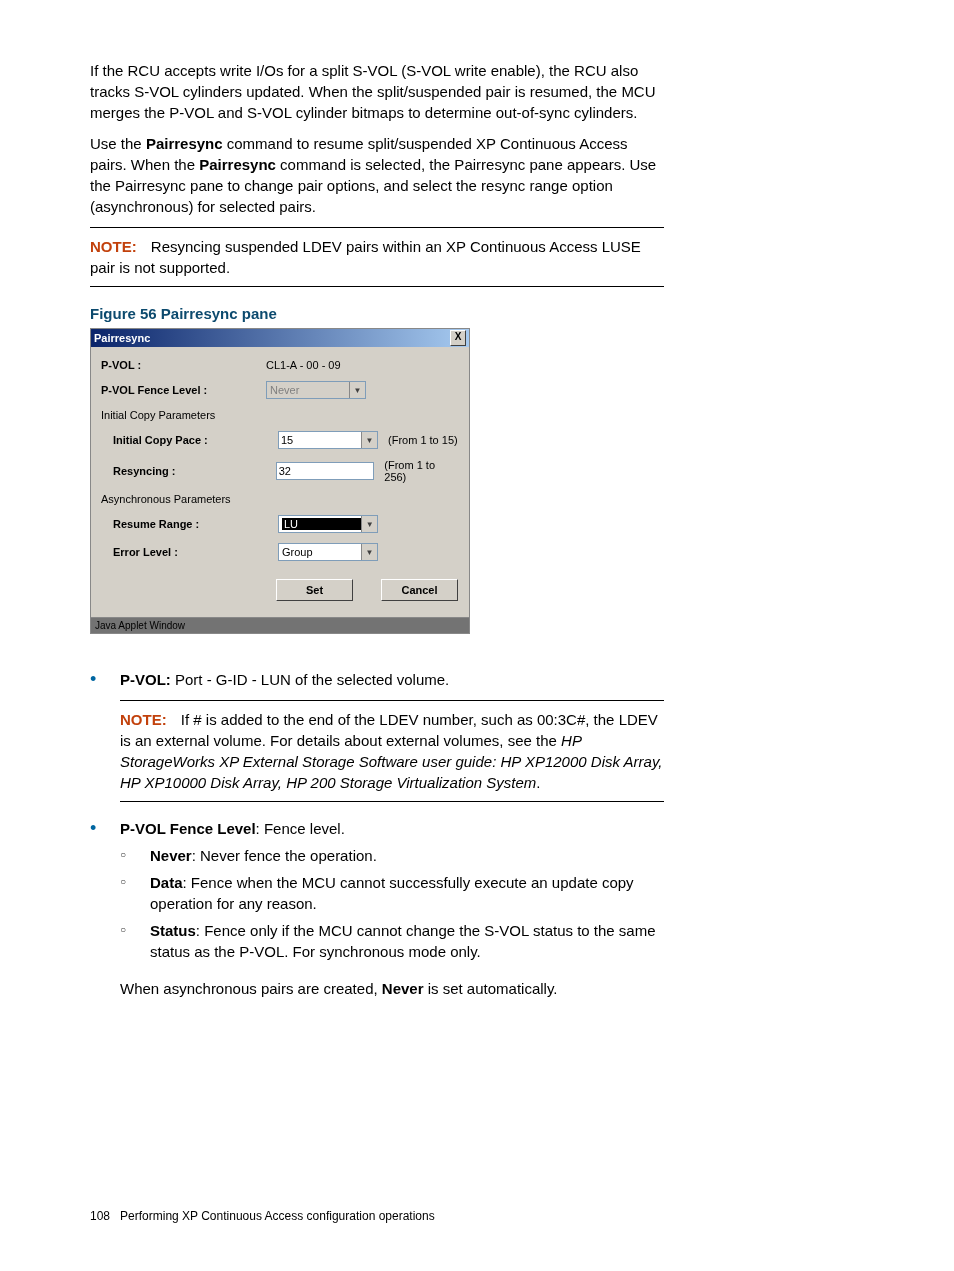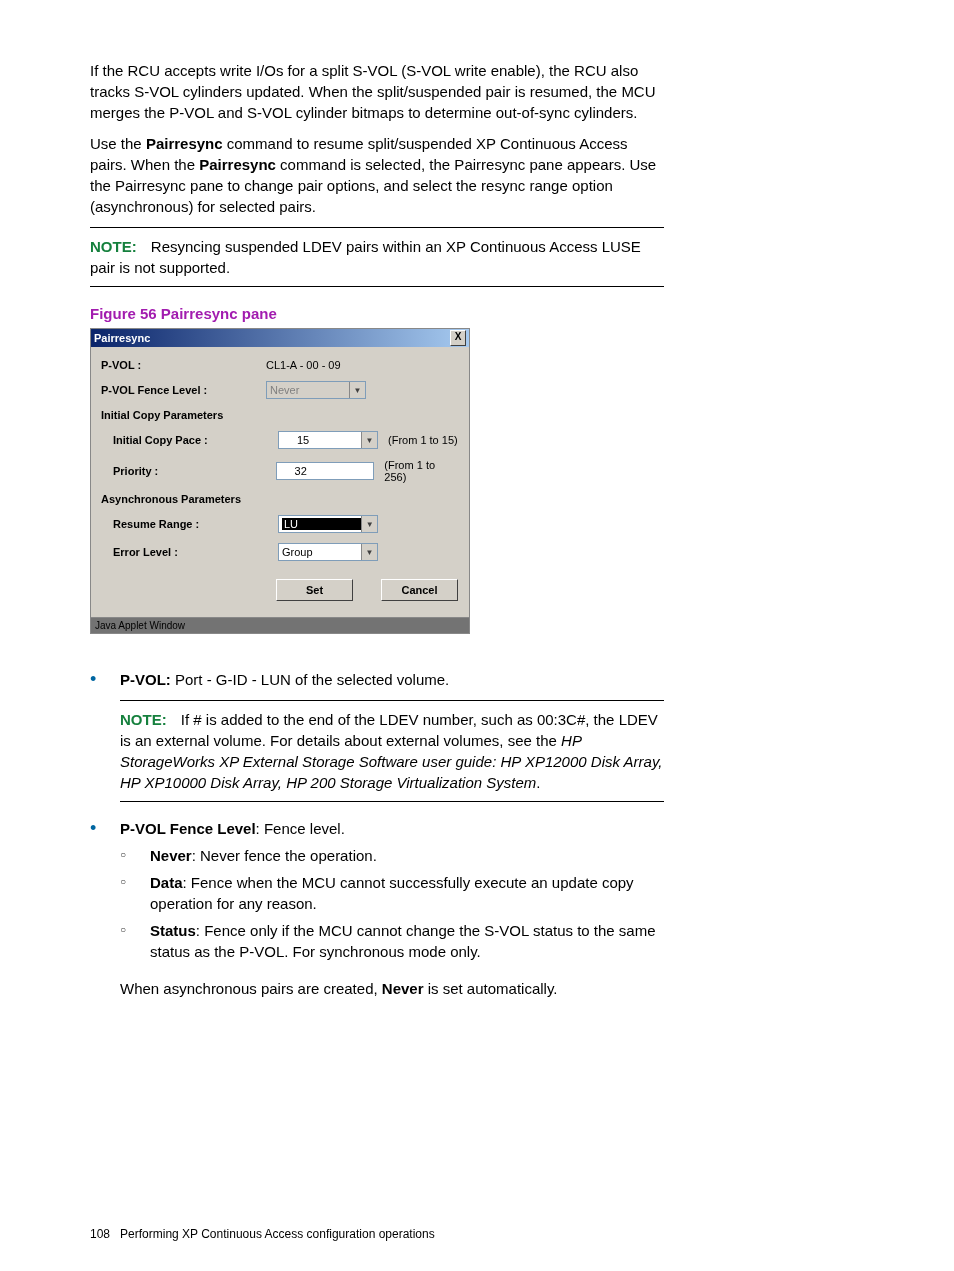--- a/index.html
+++ b/index.html
@@ -25,25 +25,25 @@
   .italic { font-style: italic; }
   .note-block {
     border-top: 1px solid #000;
     border-bottom: 1px solid #000;
     padding: 8px 0;
     margin: 10px 0;
     line-height: 1.4;
   }
   .note-label {
     font-weight: bold;
-    color: #15803d;
+    color: #c2410c;
     margin-right: 10px;
   }
   .figure-caption {
-    color: #a21caf;
+    color: #0c4a6e;
     font-weight: bold;
     margin-top: 18px;
     margin-bottom: 6px;
   }
   
   .pane {
     width: 378px;
     border: 1px solid #888;
     background: #d4d0c8;
     font-family: Tahoma, Arial, sans-serif;
@@ -120,40 +120,40 @@
     color: #fff;
     padding: 0 2px;
     display: inline-block;
     width: calc(100% - 18px);
   }
   .pane-input {
     width: 100px;
     height: 18px;
     border: 1px solid #7f9db9;
     background: #fff;
-    padding-left: 18px;
+    padding-left: 2px;
     box-sizing: border-box;
     font-size: 11px;
     display: inline-flex;
     align-items: center;
     justify-content: space-between;
   }
   .pane-input .dd-btn {
     width: 15px;
     height: 16px;
     background: #d4d0c8;
     border-left: 1px solid #888;
     display: flex;
     align-items: center;
     justify-content: center;
     font-size: 8px;
     color: #404040;
   }
   .pane-section {
-    font-weight: bold;
+    font-weight: normal;
     margin: 6px 0 10px 0;
   }
   .pane-hint {
     margin-left: 10px;
     font-size: 11px;
   }
   .pane-btns {
     display: flex;
     gap: 28px;
     margin: 18px 0 8px 175px;
@@ -196,21 +196,21 @@
   .circ {
     width: 30px;
     flex: 0 0 30px;
     text-align: left;
     font-size: 10px;
     line-height: 20px;
     color: #333;
   }
   .footer {
     position: absolute;
-    bottom: 30px;
+    bottom: 48px;
     left: 90px;
     font-size: 12px;
     color: #000;
   }
 </style>
 </head>
 <body>
 
 <div class="page">
 
@@ -247,21 +247,21 @@
       <div class="pane-section">Initial Copy Parameters</div>
       <div class="pane-row">
         <span class="pane-label indent">Initial Copy Pace :</span>
         <span class="pane-input">
           <span>15</span>
           <span class="dd-btn">▼</span>
         </span>
         <span class="pane-hint">(From 1 to 15)</span>
       </div>
       <div class="pane-row">
-        <span class="pane-label indent">Priority :</span>
+        <span class="pane-label indent">Resyncing :</span>
         <span class="pane-input" style="width:100px;">
           <span>32</span>
         </span>
         <span class="pane-hint">(From 1 to 256)</span>
       </div>
       <div class="pane-section">Asynchronous Parameters</div>
       <div class="pane-row">
         <span class="pane-label indent">Resume Range :</span>
         <span class="pane-select">
           <span class="sel-highlight">LU</span>

